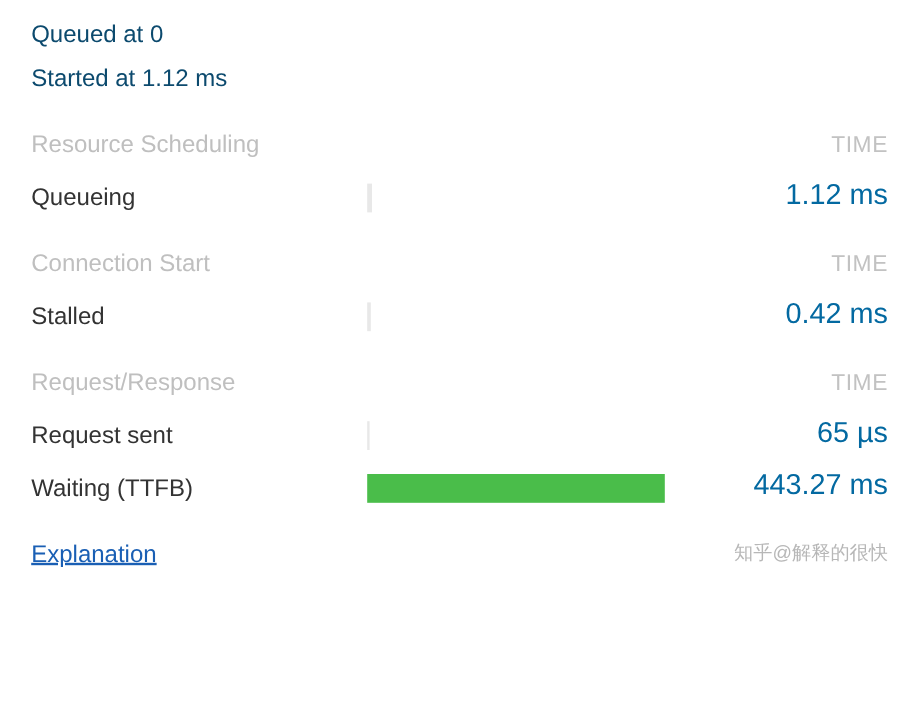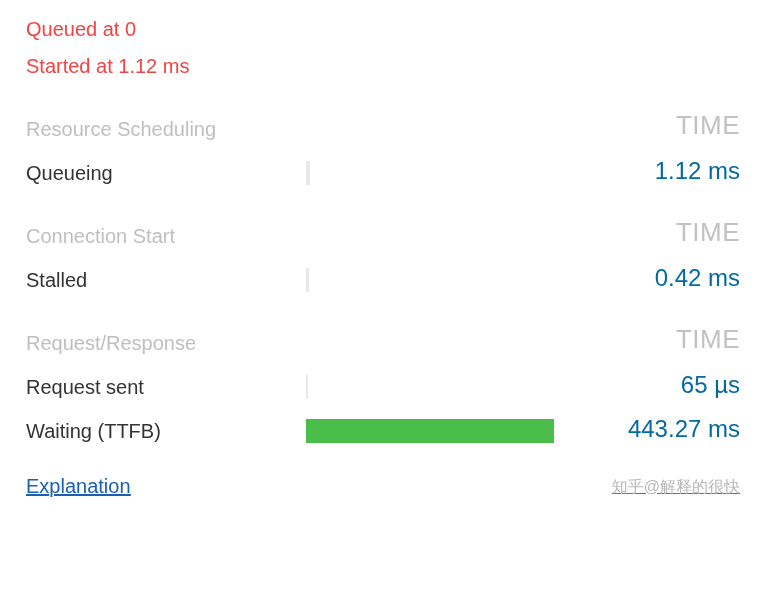--- a/index.html
+++ b/index.html
@@ -11,40 +11,40 @@
     width: 766px;
     height: 590px;
     background: #ffffff;
     font-family: -apple-system, BlinkMacSystemFont, "Segoe UI", Helvetica, Arial, sans-serif;
     font-size: 20px;
     color: #333333;
     padding: 18px 26px;
   }
   .summary-line {
     font-size: 20px;
-    color: #ef4444;
+    color: #0c4a6e;
     margin-bottom: 14px;
   }
   .group {
     margin-top: 30px;
   }
   .group-header {
     display: flex;
     justify-content: space-between;
     align-items: flex-end;
     color: #bfbfbf;
     margin-bottom: 16px;
     margin-top: 32px;
   }
   .group-title {
     font-size: 20px;
     color: #bfbfbf;
   }
   .group-time-label {
-    font-size: 26px;
+    font-size: 19px;
     color: #c2c2c2;
     letter-spacing: 0.5px;
   }
   .row {
     display: flex;
     align-items: flex-end;
     margin-bottom: 16px;
   }
   .row:last-child {
     margin-bottom: 0;
@@ -68,22 +68,21 @@
     flex: 1;
     text-align: right;
     font-size: 24px;
     color: #0369a1;
     white-space: nowrap;
   }
   .explanation-row {
     margin-top: 32px;
     display: flex;
     justify-content: space-between;
-    align-items: flex-end;
-    text-decoration: underline;
+    align-items: flex-start;
   }
   .explanation-link {
     color: #1a5fb4;
     text-decoration: underline;
     font-size: 20px;
     cursor: pointer;
   }
   .watermark {
     font-size: 16px;
     color: #9a9a9a;

